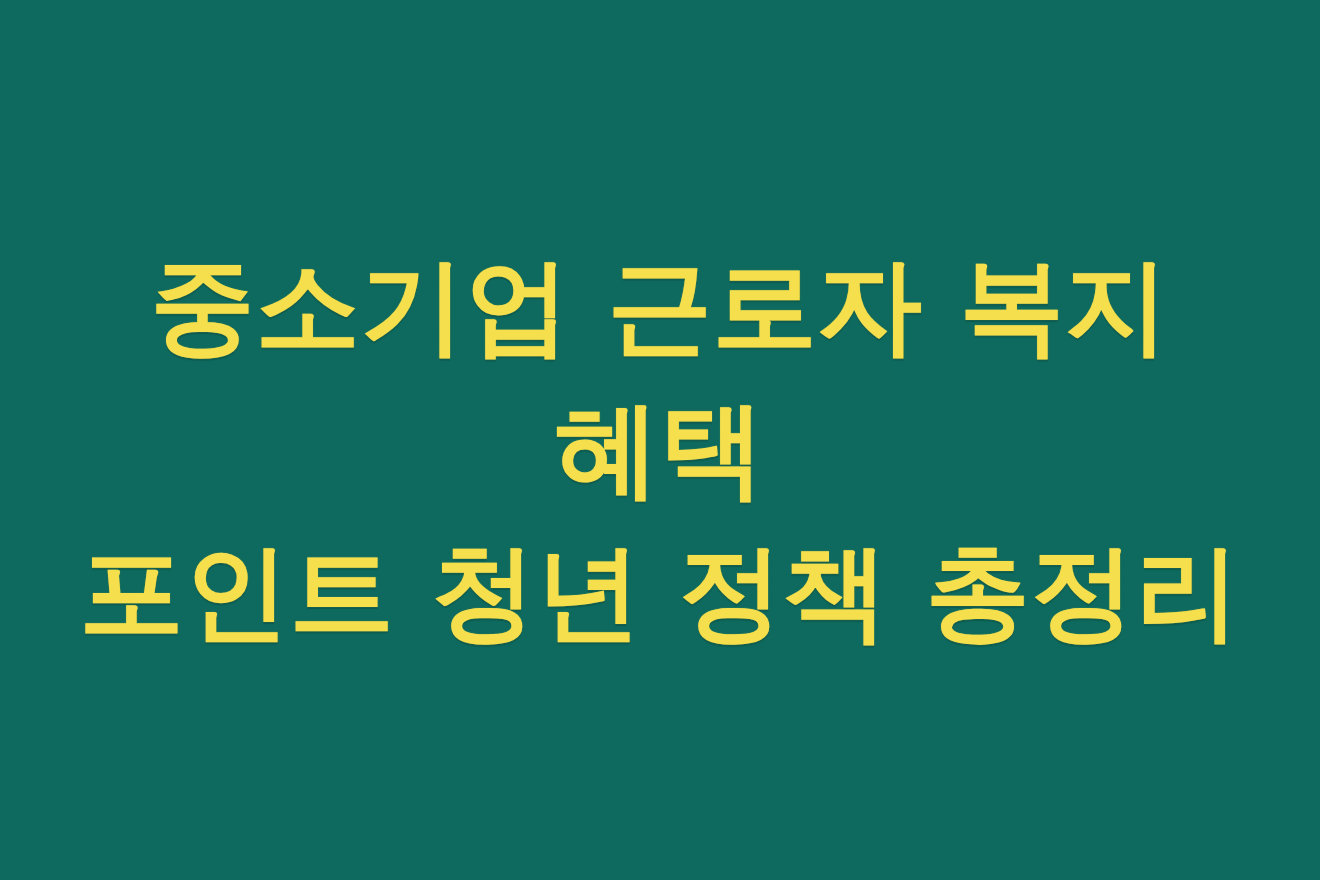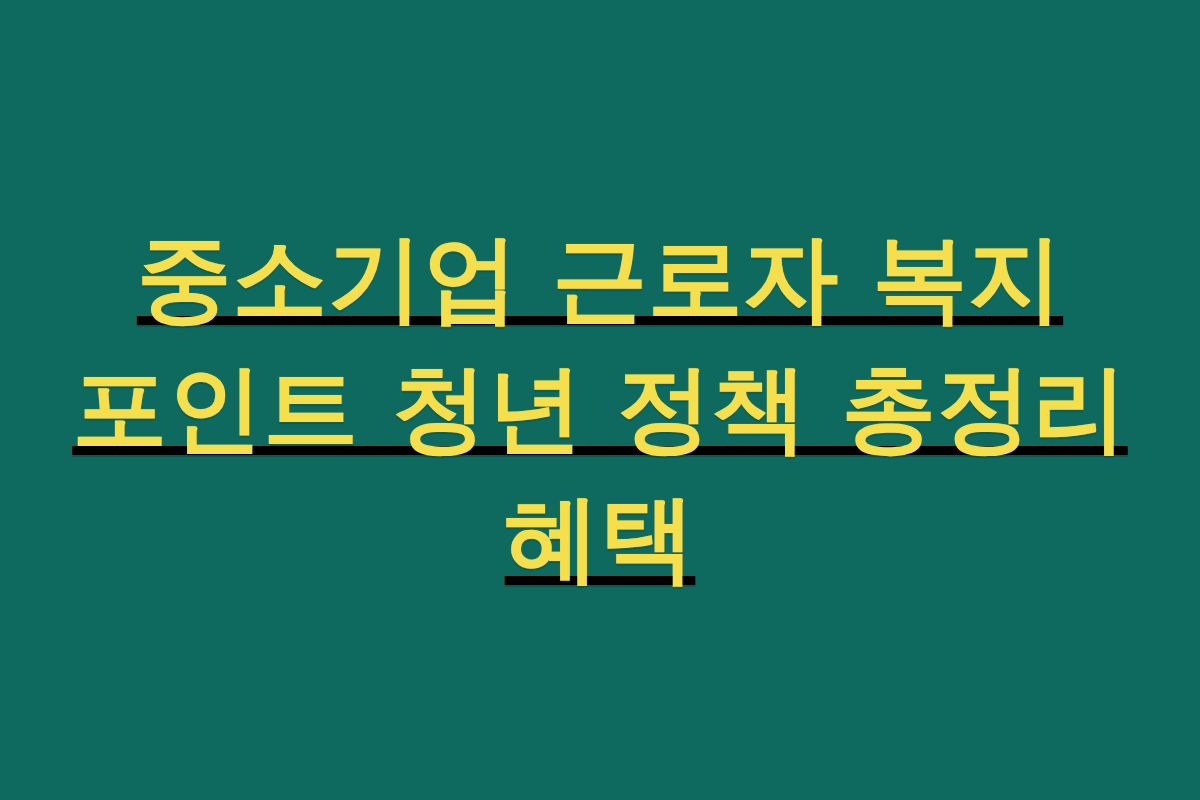--- a/index.html
+++ b/index.html
@@ -23,21 +23,20 @@
   }
 
   .title-block {
     width: 1110px;
     text-align: center;
     display: flex;
     flex-direction: column;
     align-items: center;
     justify-content: center;
     margin-top: 18px;
-    text-decoration: underline;
   }
 
   .title-line {
     display: block;
     color: #f5df4d;
     font-family: "DejaVu Sans", "Liberation Sans", sans-serif;
     font-weight: 700;
     font-size: 96px;
     line-height: 130px;
     letter-spacing: 0.5px;
@@ -54,18 +53,18 @@
 </style>
 </head>
 <body>
 
 <div class="canvas">
 
   <div class="title-block">
 
     <span class="title-line line-1">중소기업 근로자 복지</span>
 
+    <span class="title-line line-3">혜택</span>
+
     <span class="title-line line-2">포인트 청년 정책 총정리</span>
-
-    <span class="title-line line-3">혜택</span>
 
   </div>
 </div>
 
 </body></html>

